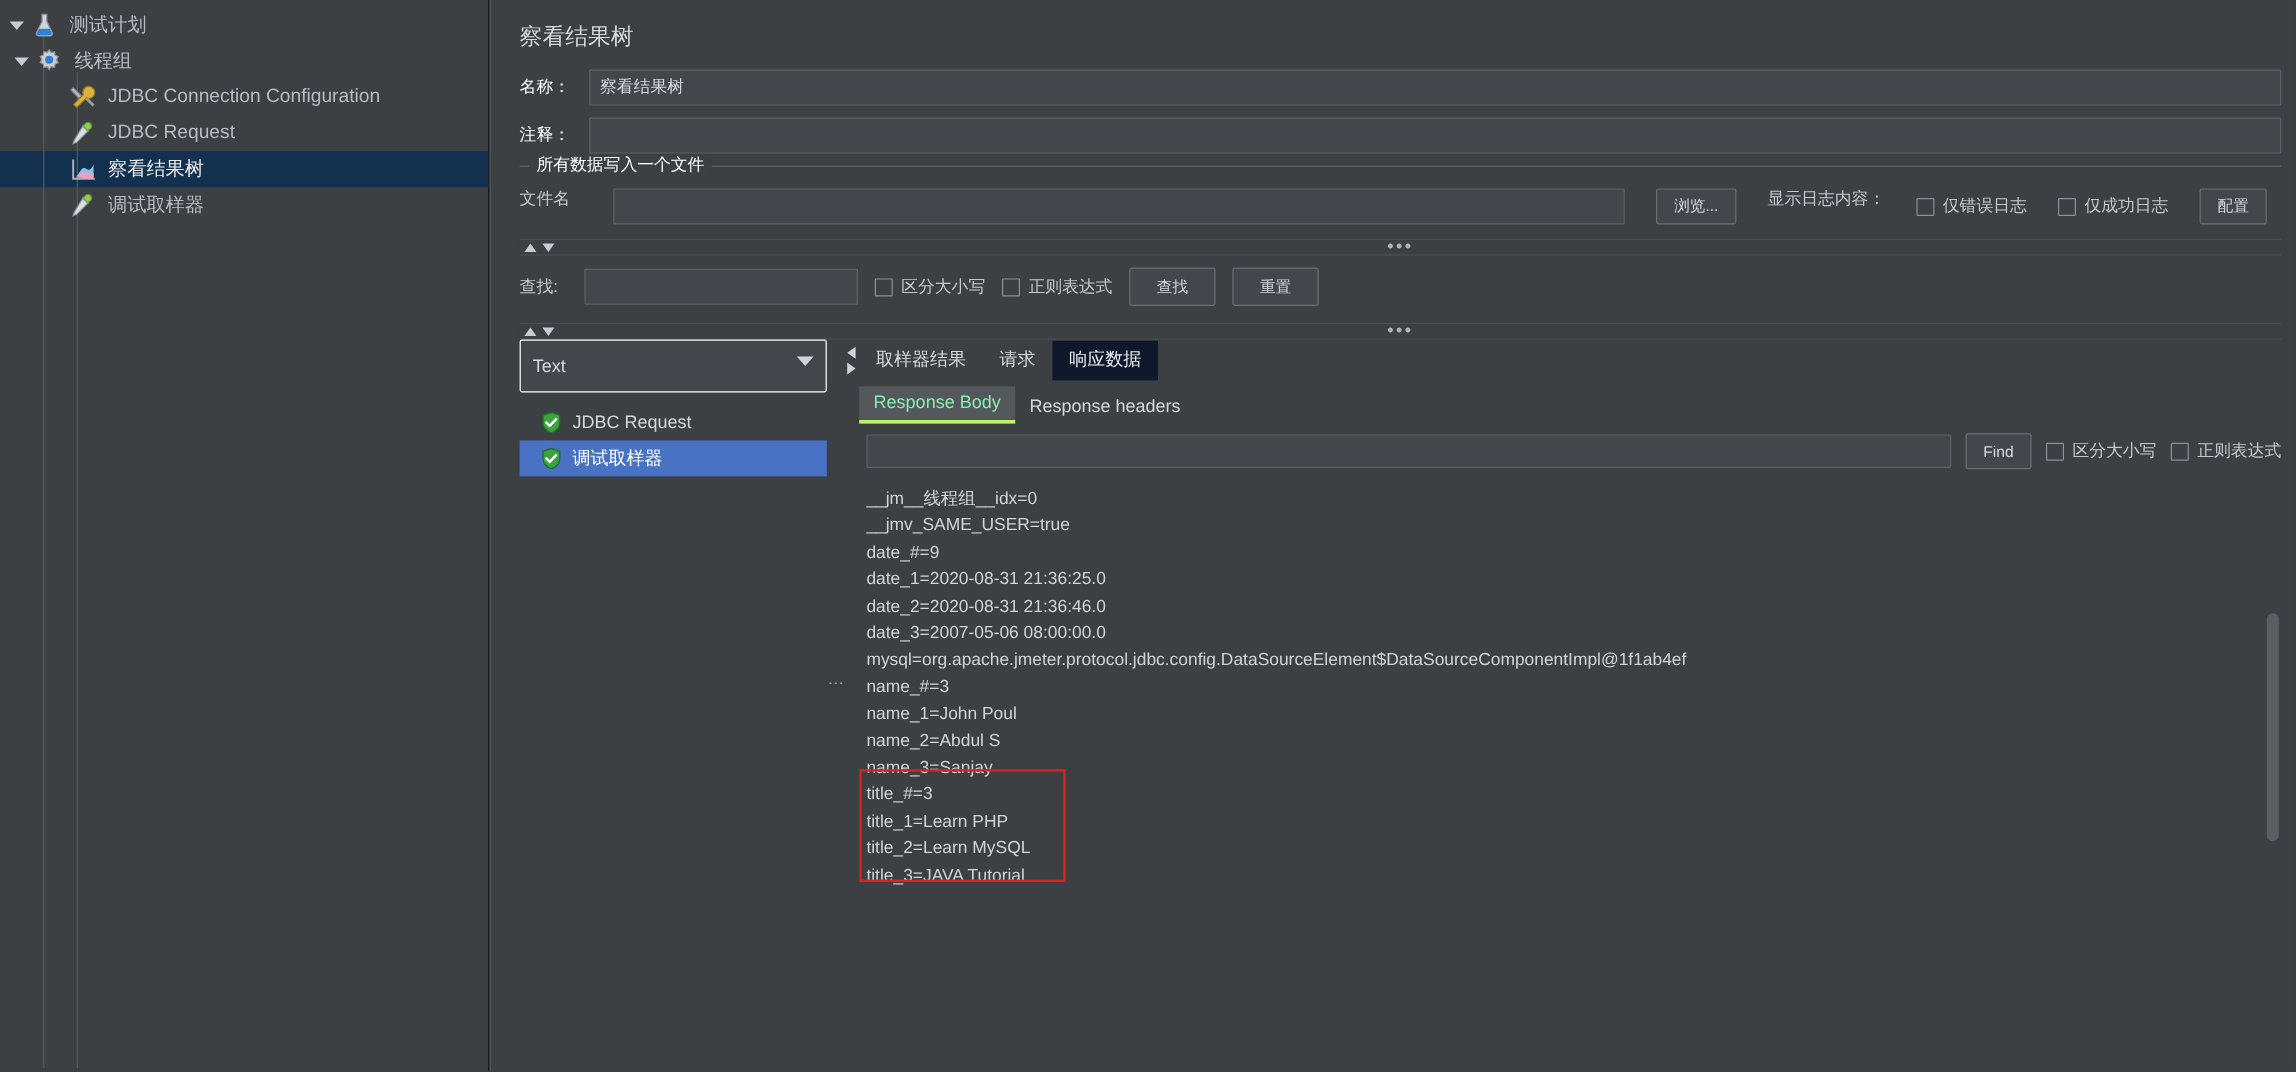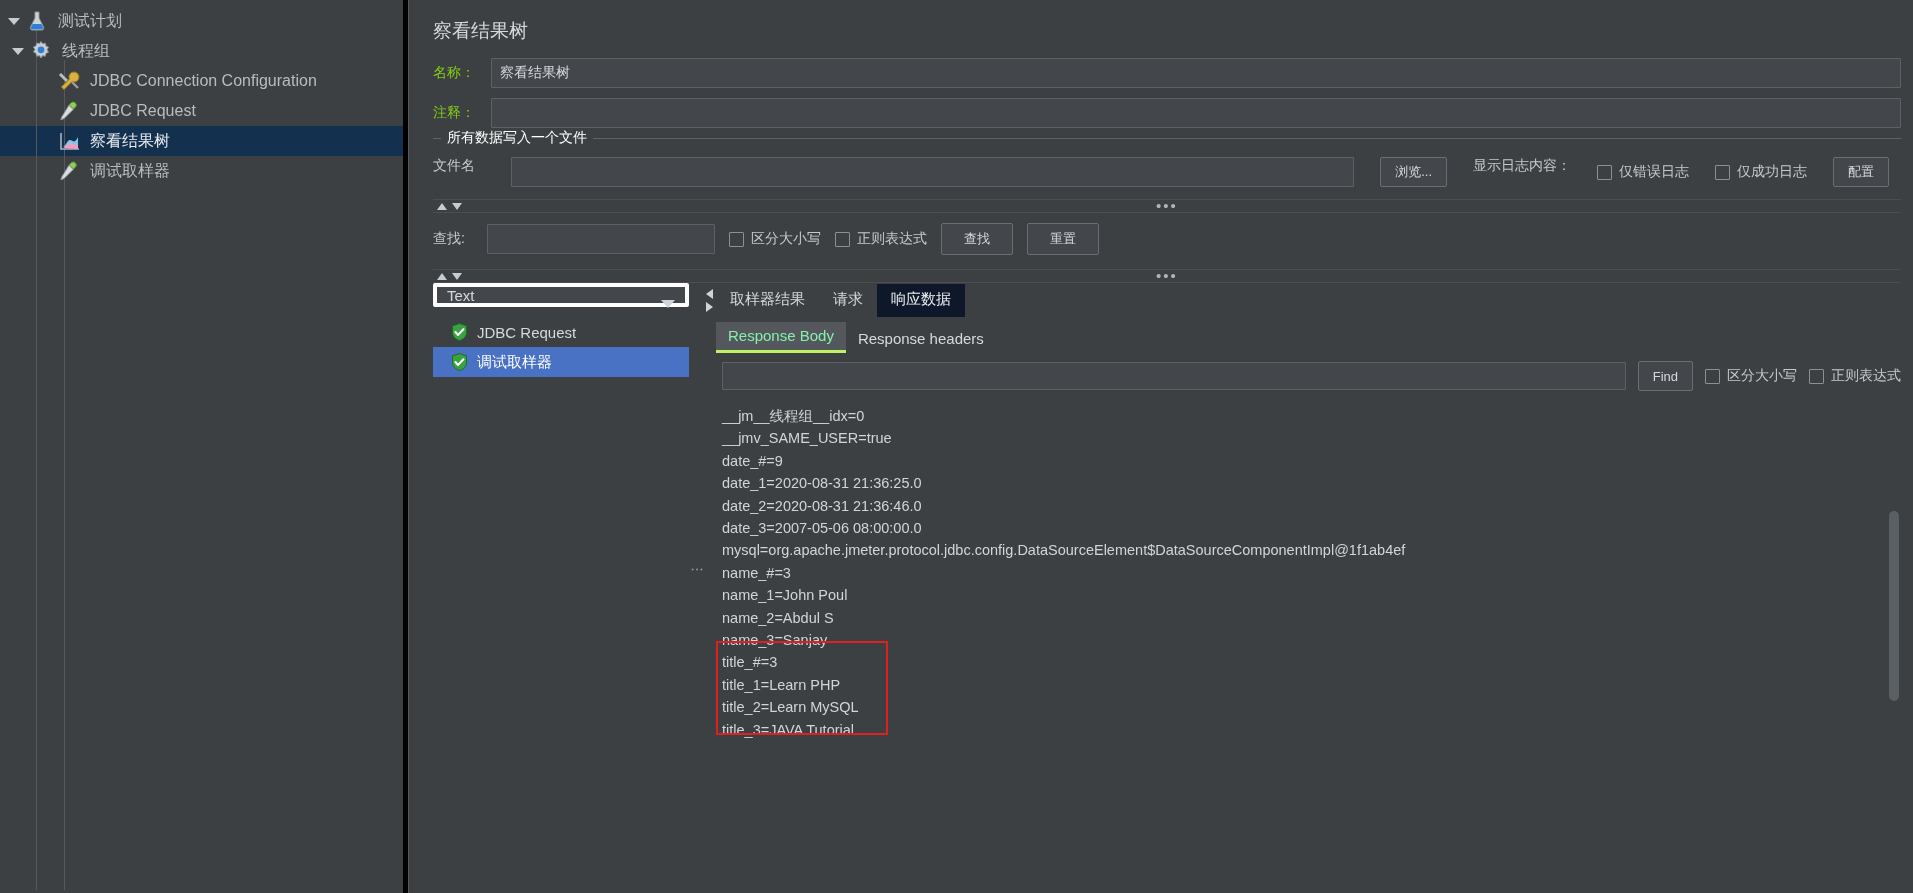--- a/index.html
+++ b/index.html
@@ -9,21 +9,21 @@
     background: #3c4043;
     font-family: "Liberation Sans", sans-serif;
     overflow: hidden;
   }
   .app { display: flex; width: 1913px; height: 893px; }
 
   
   .tree-pane {
     width: 408px; height: 893px;
     background: #3c4043;
-    border-right: 5px solid #000000;
+    border-right: 1px solid #000000;
     position: relative;
     padding-top: 6px;
     flex: 0 0 408px;
   }
   .tree-row {
     display: flex; align-items: center;
     height: 30px; padding-left: 6px;
     color: #b8bcc0; font-size: 16px;
     white-space: nowrap;
   }
@@ -56,21 +56,21 @@
   }
   .panel-title {
     color: #d6d9dc; font-size: 19px;
     padding: 18px 0 14px 12px;
   }
   .form-row {
     display: flex; align-items: center;
     padding: 0 12px 0 12px; margin-bottom: 10px;
   }
   .form-label {
-    color: #84cc16; font-size: 14px;
+    color: #ffffff; font-size: 14px;
     width: 58px; flex: 0 0 58px; text-align: left;
   }
   .txt {
     background: #43474b; border: 1px solid #5c6165;
     color: #d6d9dc; font-size: 14px;
     height: 30px; padding: 0 8px; outline: none;
     font-family: "Liberation Sans", sans-serif;
     border-radius: 1px;
   }
   .txt.grow { flex: 1 1 auto; width: 100%; }
@@ -128,22 +128,22 @@
 
   
   .bottom {
     display: flex; margin: 0 12px 0 12px; height: 574px;
   }
   .left-results {
     width: 258px; flex: 0 0 258px;
     display: flex; flex-direction: column; padding-right: 2px;
   }
   .combo {
-    height: 24px; background: #43474b;
-    border: 4px solid #ffffff; color: #d6d9dc;
+    height: 44px; background: #43474b;
+    border: 1px solid #ffffff; color: #d6d9dc;
     font-size: 15px; display: flex; align-items: center;
     padding: 0 10px; position: relative; margin-bottom: 10px;
     cursor: pointer; border-radius: 2px;
   }
   .combo-arrow {
     position: absolute; right: 10px; top: 13px;
     width: 0; height: 0;
     border-left: 7px solid transparent;
     border-right: 7px solid transparent;
     border-top: 8px solid #d0d4d8;

